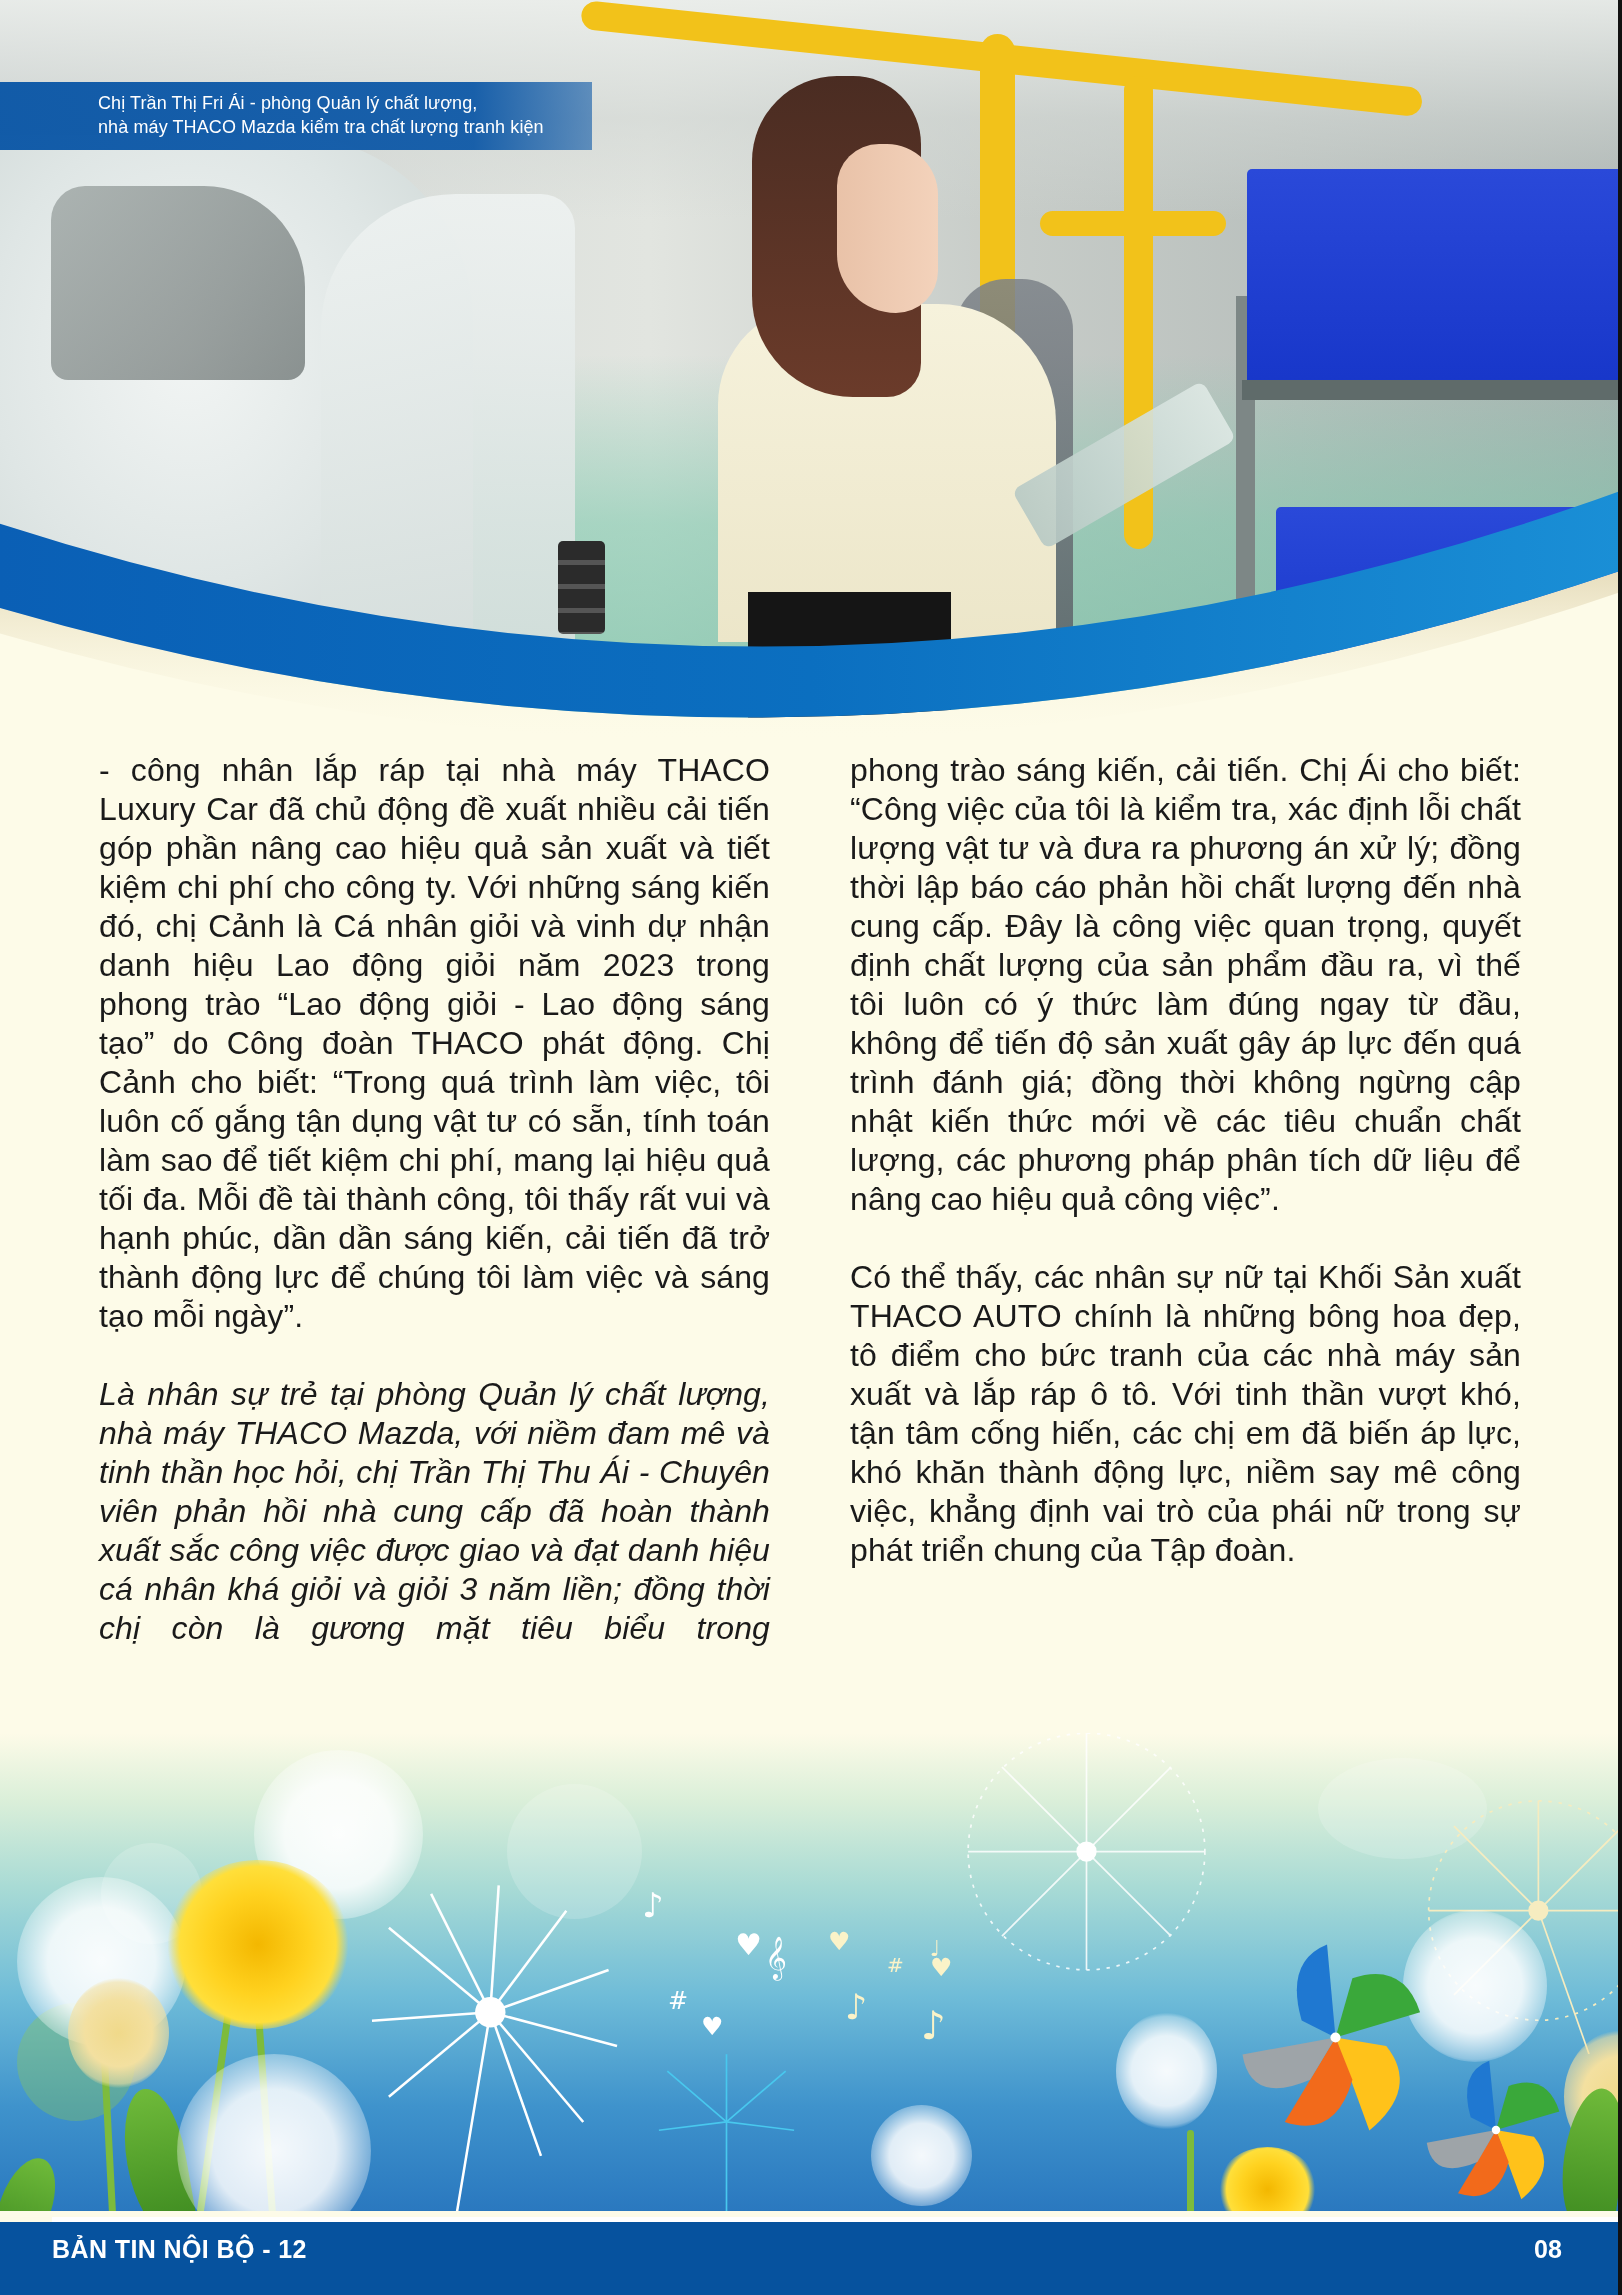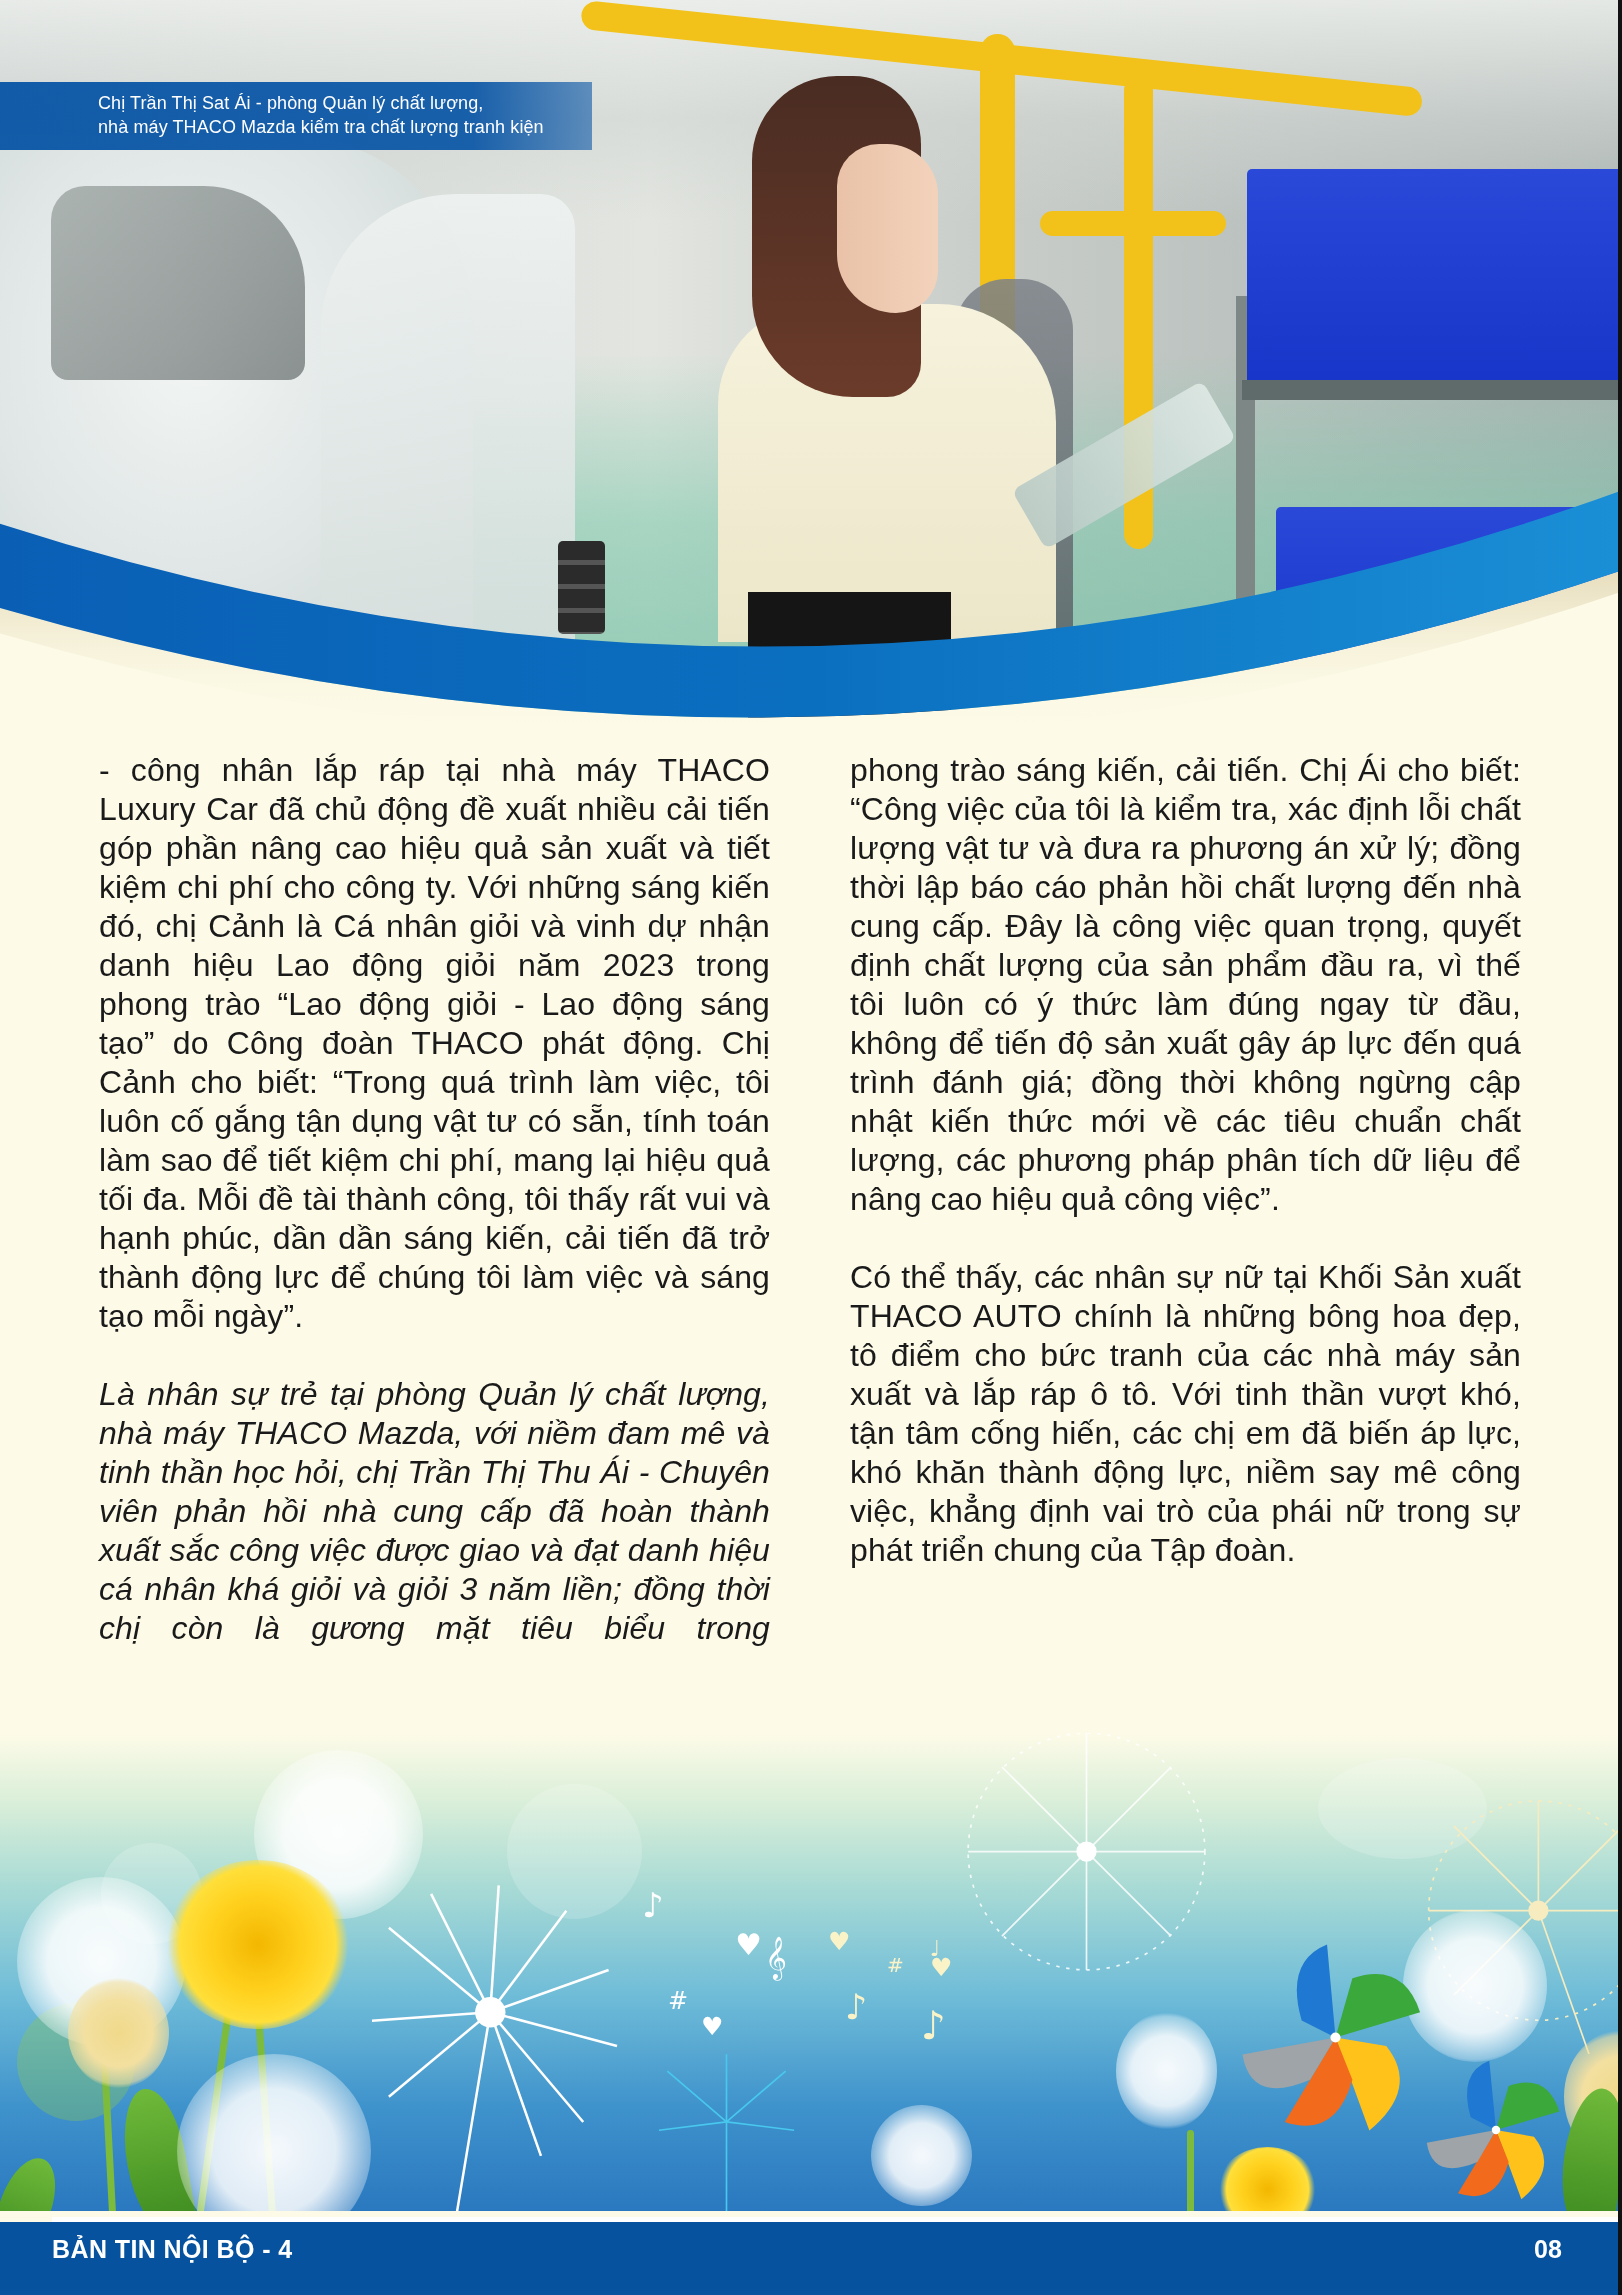--- a/index.html
+++ b/index.html
@@ -170,21 +170,21 @@
   <div class="woman-hair"></div>
   <div class="woman-face"></div>
   <div class="woman-skirt"></div>
   <div class="tablet"></div>
   <div class="shelf-post"></div>
   <div class="crate c1"></div>
   <div class="shelf"></div>
   <div class="crate c2"></div>
 
   <div class="caption">
-    <span>Chị Trần Thị Sat Ái - phòng Quản lý chất lượng,</span>
+    <span>Chị Trần Thị Fri Ái - phòng Quản lý chất lượng,</span>
     <span>nhà máy THACO Mazda kiểm tra chất lượng tranh kiện</span>
   </div>
 </div>
 
 <svg class="curve" viewBox="0 0 1920 360" preserveAspectRatio="none">
   <defs>
     <linearGradient id="bandGrad" x1="0" x2="1" y1="0" y2="0">
       <stop offset="0" stop-color="#0a5fb5"></stop>
       <stop offset="0.5" stop-color="#0b6fc0"></stop>
       <stop offset="1" stop-color="#1a8fd6"></stop>
@@ -320,17 +320,17 @@
     <path d="M0,0 L75,-22 Q60,-68 15,-52 Z" fill="#3aa83a"></path>
     <path d="M0,0 L30,82 Q75,45 45,8 Z" fill="#ffc21a"></path>
     <path d="M0,0 L-45,75 Q0,90 15,38 Z" fill="#f26a1b"></path>
     <path d="M0,0 L-82,15 Q-75,60 -22,38 Z" fill="#9ea4a8"></path>
     <circle cx="0" cy="0" r="5" fill="#ffffff"></circle>
   </svg>
 </div>
 
 <div class="footer-line"></div>
 <div class="footer">
-  <span class="footer-title">BẢN TIN NỘI BỘ - 4</span>
+  <span class="footer-title">BẢN TIN NỘI BỘ - 12</span>
   <span class="footer-page">08</span>
 </div>
 <div class="page-edge"></div>
 
 
 </body></html>

